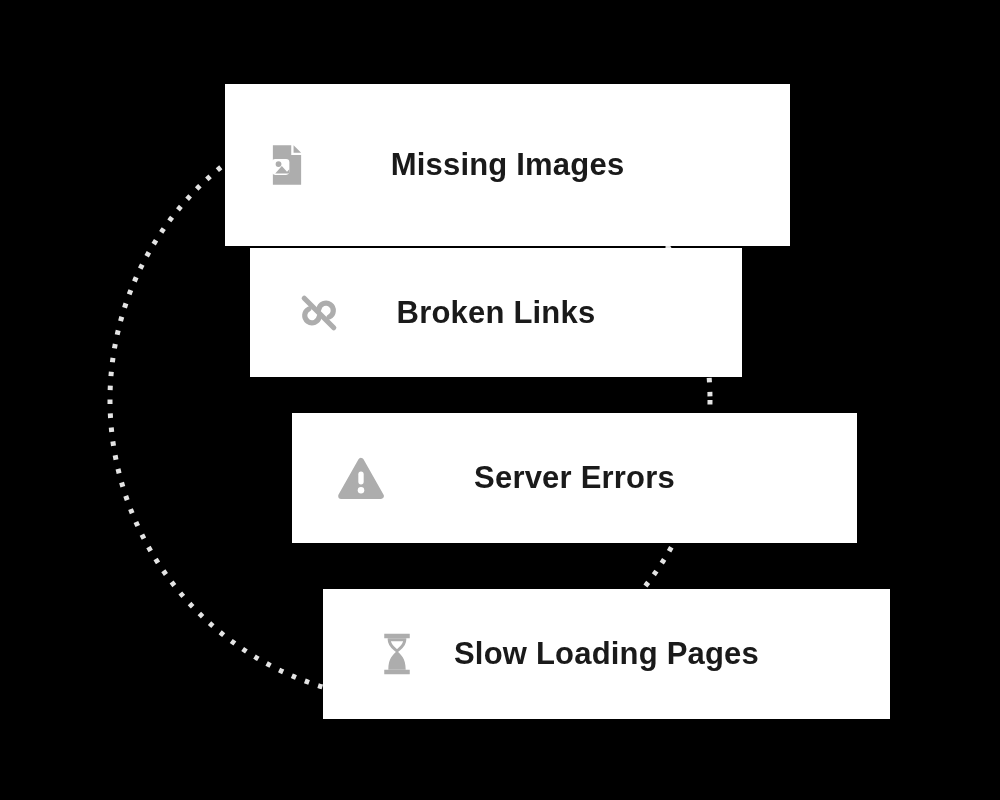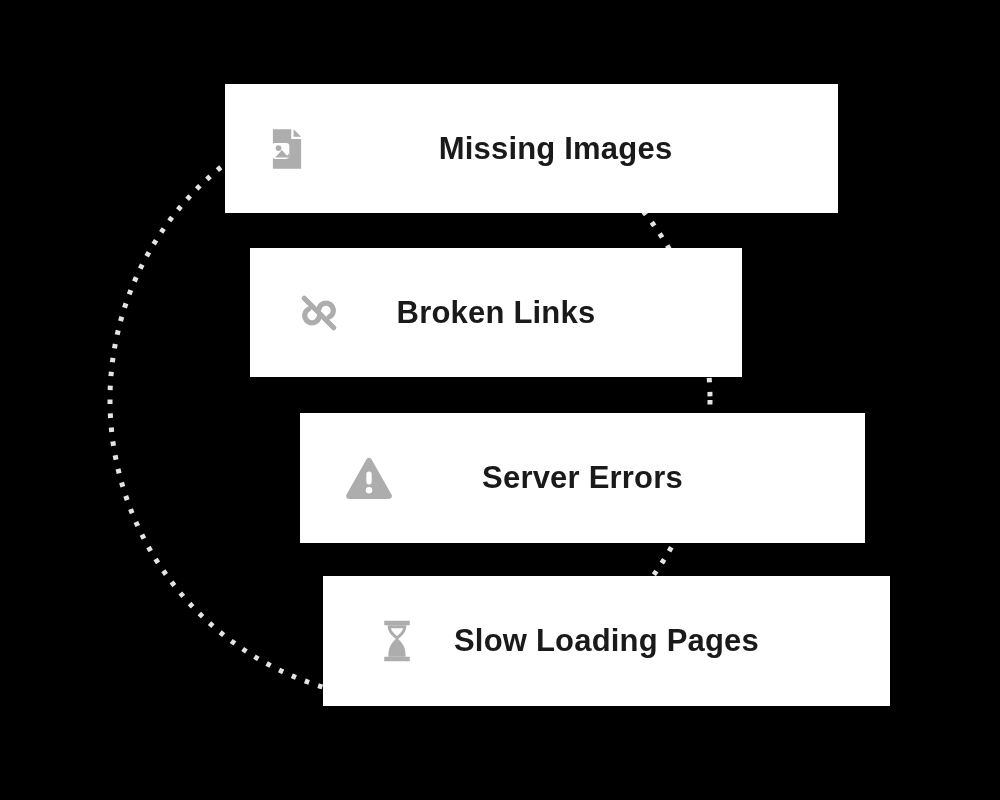--- a/index.html
+++ b/index.html
@@ -56,24 +56,24 @@
     justify-content: center;
   }
   .card-4 .icon-slot { left: 56px; }
   .icon-fill { fill: var(--icon, #adadad); }
   .icon-stroke {
     fill: none;
     stroke: var(--icon, #adadad);
   }
   .cutout { fill: var(--card-bg, #ffffff); }
   
-  .card-1 { left: 225px; top: 84px;  width: 565px; height: 129px; padding-left: 48px; }
+  .card-1 { left: 225px; top: 84px;  width: 565px; height: 162px; }
   .card-2 { left: 250px; top: 248px; width: 492px; height: 129px; }
-  .card-3 { left: 300px; top: 413px; width: 565px; height: 130px; }
-  .card-4 { left: 323px; top: 576px; width: 567px; height: 130px; }
+  .card-3 { left: 292px; top: 413px; width: 565px; height: 130px; }
+  .card-4 { left: 323px; top: 589px; width: 567px; height: 130px; }
 </style>
 </head>
 <body>
 
 <div class="stage">
 
   <svg class="connector-svg" width="1000" height="800" viewBox="0 0 1000 800" aria-hidden="true">
     <circle class="connector-circle" cx="410" cy="400" r="300"></circle>
   </svg>
 

